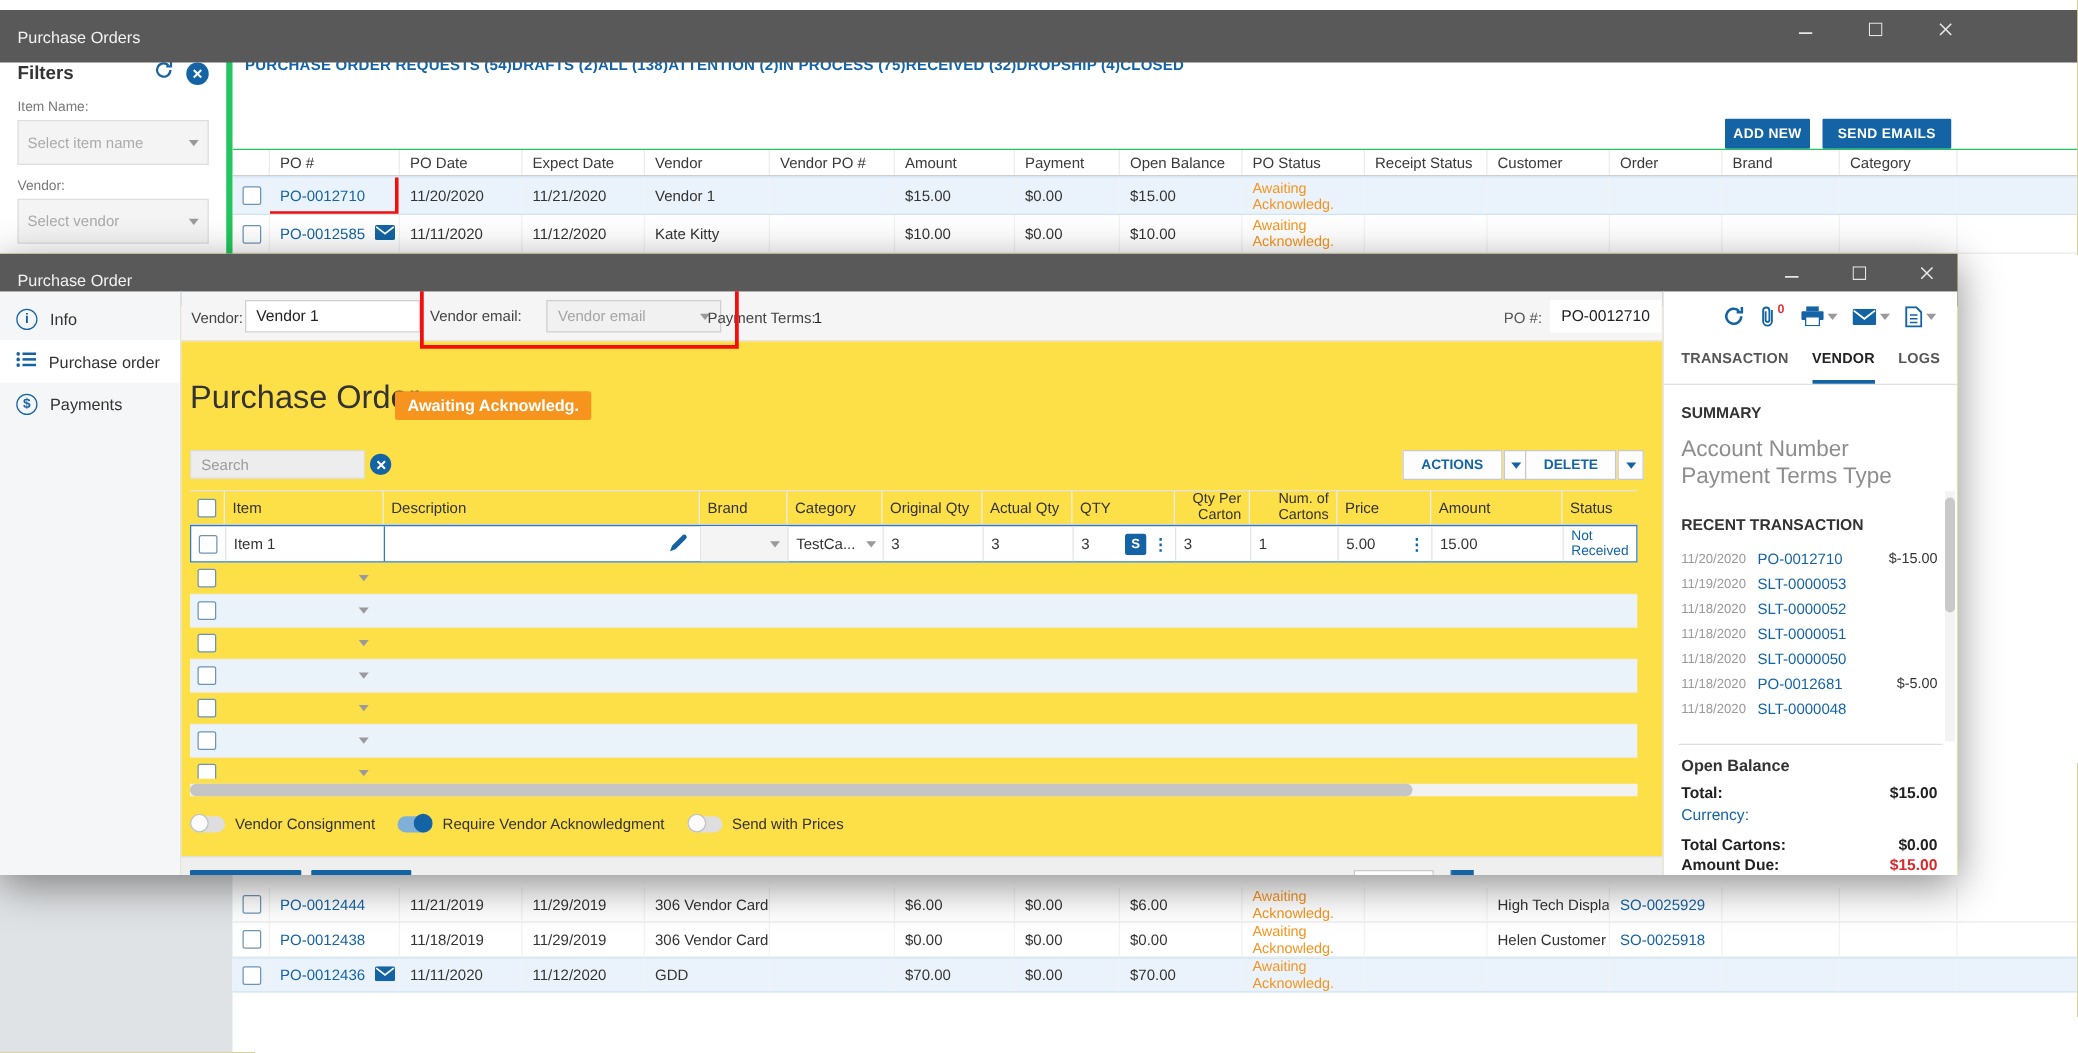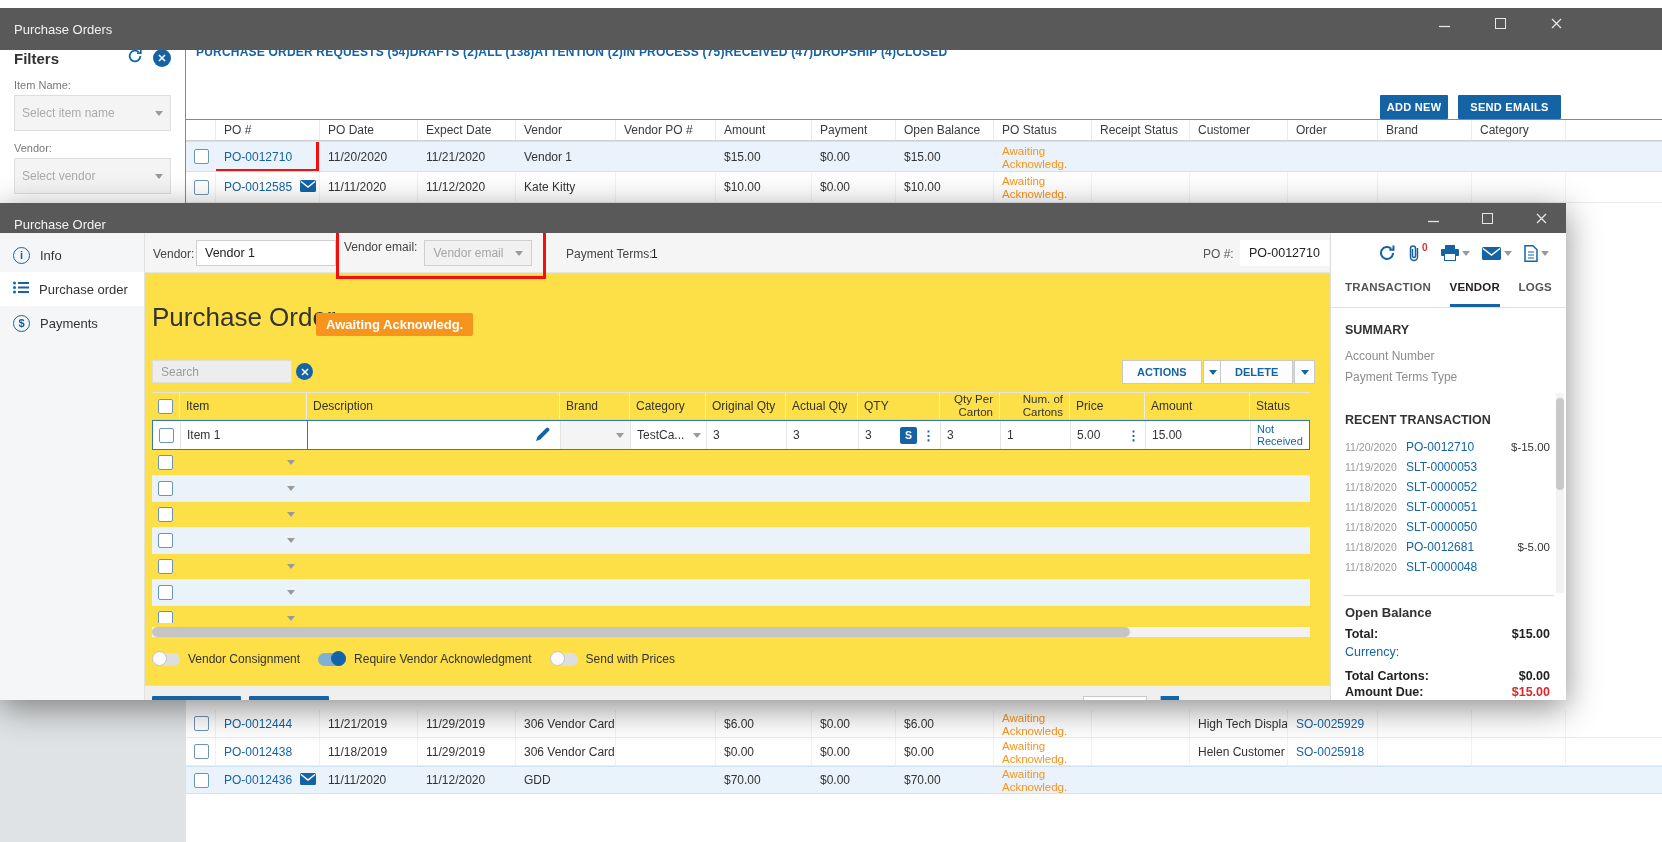--- a/index.html
+++ b/index.html
@@ -11,21 +11,21 @@
 .osbar span{position:absolute;left:437px;top:-4px;color:#c9c9c9;font-size:10px}
 
 
 .titlebar{position:absolute;left:0;width:100%;height:42px;background:#595959;display:flex;align-items:center}
 .tb-title{color:#f2f2f2;font-size:13px;margin-left:14px}
 .tb-controls{position:absolute;top:0;height:30px;display:flex;align-items:center;gap:34px}
 .tb-btn{width:22px;height:22px;display:flex;align-items:center;justify-content:center;cursor:pointer}
 
 
 #mw-titlebar{top:8px;z-index:6}
-.filters{position:absolute;left:0;top:38px;width:186px;height:165px;background:#fff;border-right:1px solid #22c55e;padding:10px 14px;z-index:2}
+.filters{position:absolute;left:0;top:38px;width:186px;height:165px;background:#fff;border-right:5px solid #22c55e;padding:10px 14px;z-index:2}
 .filters-head{display:flex;align-items:center;gap:10px}
 .filters-title{font-size:15px;font-weight:bold;color:#333;flex:1}
 .circle-x{width:18px;height:18px;border-radius:50%;background:#1464A5;display:flex;align-items:center;justify-content:center}
 .f-label{font-size:11px;color:#787878;margin-top:11px}
 .f-select{margin-top:4px;height:23px;background:#f4f4f4;border:1px solid #dedede;display:flex;align-items:center;padding:17px 7px;color:#ababab;font-size:12px}
 .chev{width:0;height:0;border-left:4px solid transparent;border-right:4px solid transparent;border-top:5px solid #9a9a9a;display:inline-block;flex:0 0 auto}
 .f-select .chev{margin-left:auto}
 
 .tabs{position:absolute;left:196px;top:45px;height:30px;display:flex;z-index:3}
 .tab{font-size:12px;font-weight:bold;color:#1464A5;letter-spacing:.2px;white-space:nowrap;padding-bottom:7px;cursor:pointer}
@@ -60,22 +60,22 @@
 #po-titlebar{top:0}
 .modal-body{position:absolute;top:30px;left:0;right:0;bottom:0;overflow:hidden}
 .nav{position:absolute;left:0;top:0;width:145px;height:100%;background:#f5f6f7;border-right:1px solid #e2e2e2;padding-top:5px}
 .nav-item{height:34px;display:flex;align-items:center;gap:10px;padding-left:13px;font-size:13px;color:#333;cursor:pointer}
 .nav-item.active{background:#fff}
 .icon-circle{width:17px;height:17px;border:1.5px solid #1464A5;border-radius:50%;color:#1464A5;font-size:11px;font-weight:bold;display:flex;align-items:center;justify-content:center;flex:0 0 auto}
 
 .formbar{position:absolute;left:145px;top:0;width:1185px;height:40px;background:#f5f5f5;border-bottom:1px solid #e4e4e4}
 .flabel{position:absolute;font-size:12px;color:#444;top:14px;white-space:nowrap}
 .finput{position:absolute;top:7px;height:26px;background:#fff;border:1px solid #cfcfcf;display:flex;align-items:center;padding:0 8px;font-size:12.5px;color:#222}
-.email-group{position:absolute;left:199px;top:7px;display:flex;align-items:flex-start;gap:7px}
-.fselect{height:26px;width:108px;background:#f1f1f1;border:1px solid #cfcfcf;display:flex;align-items:center;padding:0 8px;font-size:12px;color:#a5a5a5}
+.email-group{position:absolute;left:199px;top:7px;display:flex;align-items:center;gap:20px}
+.fselect{height:26px;width:140px;background:#f1f1f1;border:1px solid #cfcfcf;display:flex;align-items:center;padding:0 8px;font-size:12px;color:#a5a5a5}
 .fselect .chev{margin-left:auto}
 .ann-email{left:-8px;top:-16px;right:-14px;bottom:-13px}
 .email-label{font-size:12px;color:#444}
 .povalue{position:absolute;left:1095px;top:7px;height:26px;background:#fff;display:flex;align-items:center;padding:0 9px;font-size:12.5px;color:#222}
 
 .heading{position:absolute;left:152px;top:69px;font-size:26px;color:#333}
 .badge{position:absolute;left:316px;top:80px;height:23px;background:#F7941E;color:#fff;font-weight:bold;font-size:13px;display:flex;align-items:center;padding:0 10px;border-radius:2px}
 
 .search{position:absolute;left:152px;top:127px;width:140px;height:23px;background:#ededed;border:1px solid #ddd}
 .search input{width:100%;height:100%;border:none;background:transparent;font-size:12px;padding:0 8px;outline:none;font-family:inherit;color:#333}
@@ -126,21 +126,21 @@
 
 
 .rpanel{position:absolute;left:1330px;top:0;width:236px;height:100%;background:#fff;border-left:1px solid #ddd}
 .rp-icons{position:absolute;left:1378px;top:8px;height:24px;display:flex;gap:12px;align-items:center;z-index:2}
 .rp-icons .item{display:flex;align-items:center;gap:3px;cursor:pointer}
 .att-badge{color:#e03131;font-size:10px;font-weight:bold;position:relative;top:-6px;left:-1px}
 .rp-tabs{position:absolute;left:0;top:48px;width:100%;height:27px;display:flex;justify-content:space-between;padding:0 14px;border-bottom:1px solid #e0e0e0}
 .rp-tab{font-size:11.5px;font-weight:bold;color:#555;padding-bottom:6px;cursor:pointer;letter-spacing:.2px}
 .rp-tab.active{color:#222;border-bottom:3px solid #1464A5}
 .rp-sec{position:absolute;left:14px;font-weight:bold;color:#333;font-size:12.5px}
-.rp-gray{position:absolute;left:14px;font-size:12px;color:#8d8d8d}
+.rp-gray{position:absolute;left:14px;font-size:18px;color:#8d8d8d}
 .txlist{position:absolute;left:0;top:204px;width:100%}
 .tx{position:relative;height:20px;display:flex;align-items:center;padding-left:14px}
 .tx-date{width:58px;font-size:10.5px;color:#999;flex:0 0 auto}
 .tx-ref{font-size:12px;color:#1464A5;margin-left:3px;cursor:pointer}
 .tx-amt{position:absolute;right:16px;font-size:11.5px;color:#333}
 .vscroll{position:absolute;right:2px;top:160px;width:8px;height:200px;background:#f3f3f3}
 .vthumb{position:absolute;left:0;top:5px;width:8px;height:92px;background:#c9c9c9;border-radius:4px;cursor:pointer}
 .rp-div{position:absolute;left:12px;right:12px;border-top:1px solid #ddd}
 .ob-row{position:absolute;left:14px;right:16px;display:flex;justify-content:space-between;font-size:12.5px;color:#222;font-weight:bold}
 .due-red{color:#d9292b}
@@ -197,21 +197,21 @@
     </div>
     <div class="f-label">PO #:</div>
   </div>
 
   <div class="tabs">
     <span class="tab">PURCHASE ORDER REQUESTS (54)</span>
     <span class="tab">DRAFTS (2)</span>
     <span class="tab">ALL (138)</span>
     <span class="tab">ATTENTION (2)</span>
     <span class="tab">IN PROCESS (75)</span>
-    <span class="tab">RECEIVED (47)</span>
+    <span class="tab">RECEIVED (32)</span>
     <span class="tab">DROPSHIP (4)</span>
     <span class="tab">CLOSED</span>
   </div>
 
   <div class="btn-primary" id="add-new">ADD NEW</div>
   <div class="btn-primary" id="send-emails">SEND EMAILS</div>
 
   <div class="mt-head">
     <div class="cell mc0"></div>
     <div class="cell mc1">PO #</div>

